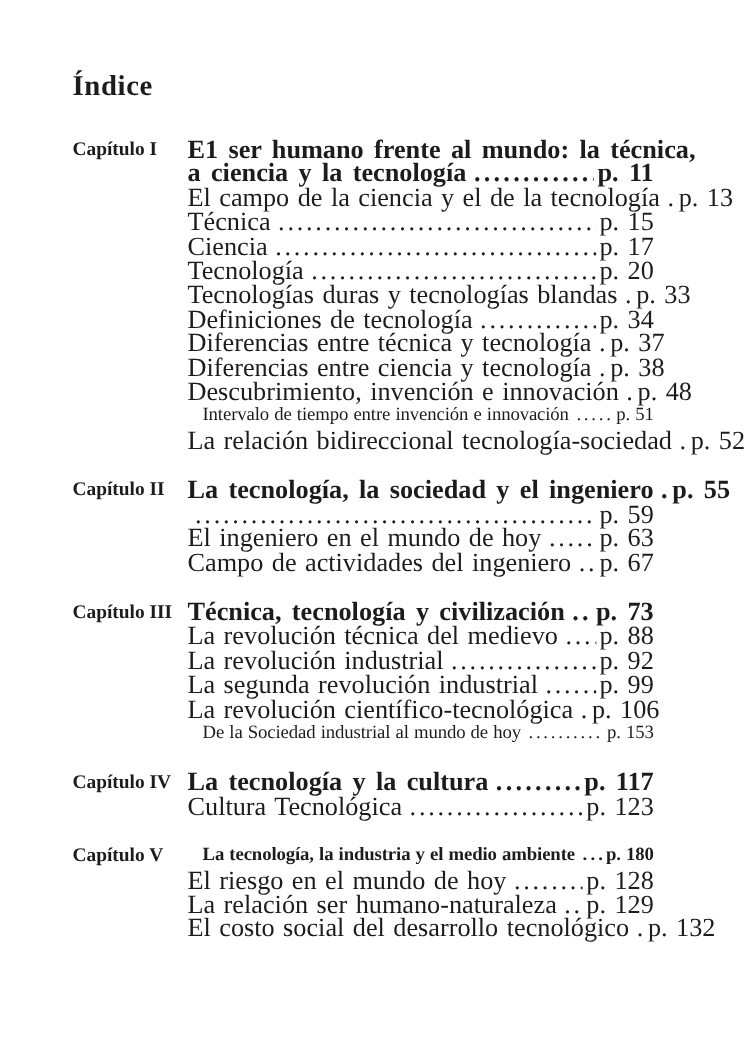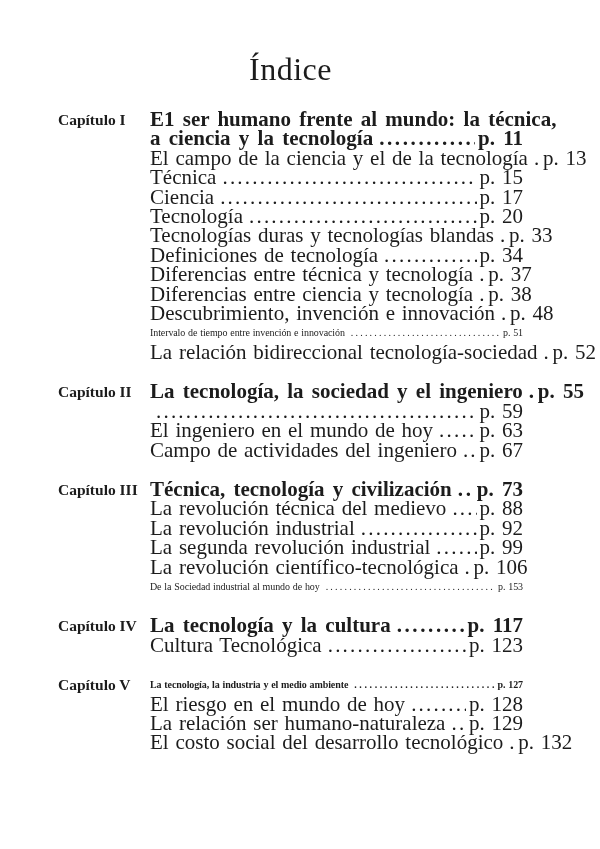--- a/index.html
+++ b/index.html
@@ -15,26 +15,25 @@
     overflow: hidden;
     -webkit-font-smoothing: antialiased;
   }
   .page {
     box-sizing: border-box;
     width: 600px;
     height: 849px;
     padding: 52px 77px 0 58px;
   }
   .page-title {
-    font-size: 32px;
-    font-weight: normal;
+    font-size: 23px;
+    font-weight: bold;
     letter-spacing: 0.5px;
     margin: 0 0 24px 0;
     line-height: 34px;
-    text-align: center;
   }
   .chapter {
     display: flex;
     align-items: flex-start;
     margin-top: 20px;
   }
   .chapter:first-of-type {
     margin-top: 0;
   }
   .chapter-label {
@@ -54,23 +53,24 @@
     align-items: baseline;
     font-size: 21px;
     line-height: 19.4px;
     word-spacing: 1.5px;
   }
   .toc-row.bold {
     font-weight: bold;
     word-spacing: 3px;
   }
   .toc-row.small {
-    font-size: 10px;
+    font-size: 15px;
     letter-spacing: -0.1px;
     word-spacing: 0.5px;
+    margin-left: 12px;
   }
   .entry-text {
     white-space: nowrap;
   }
   .dot-leader {
     flex: 1 1 auto;
     min-width: 6px;
     overflow: hidden;
     white-space: nowrap;
     margin: 0 3px 0 6px;
@@ -235,21 +235,21 @@
             <span class="page-number">p. 123</span>
           </div>
         </div>
       </div>
       <div class="chapter">
         <div class="chapter-label">Capítulo V</div>
         <div class="entries">
           <div class="toc-row bold small">
             <span class="entry-text">La tecnología, la industria y el medio ambiente</span>
             <span class="dot-leader" aria-hidden="true">............................................................................................................................................</span>
-            <span class="page-number">p. 127</span>
+            <span class="page-number">p. 180</span>
           </div>
           <div class="toc-row">
             <span class="entry-text">El riesgo en el mundo de hoy</span>
             <span class="dot-leader" aria-hidden="true">............................................................................................................................................</span>
             <span class="page-number">p. 128</span>
           </div>
           <div class="toc-row">
             <span class="entry-text">La relación ser humano-naturaleza</span>
             <span class="dot-leader" aria-hidden="true">............................................................................................................................................</span>
             <span class="page-number">p. 129</span>

